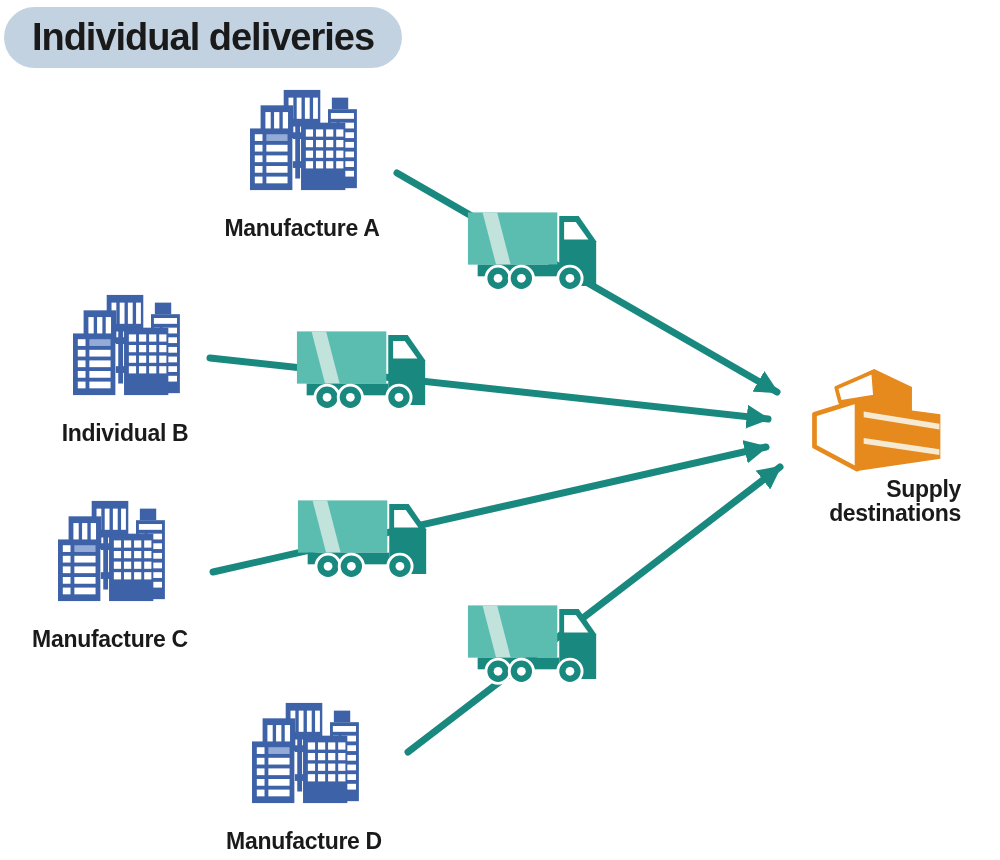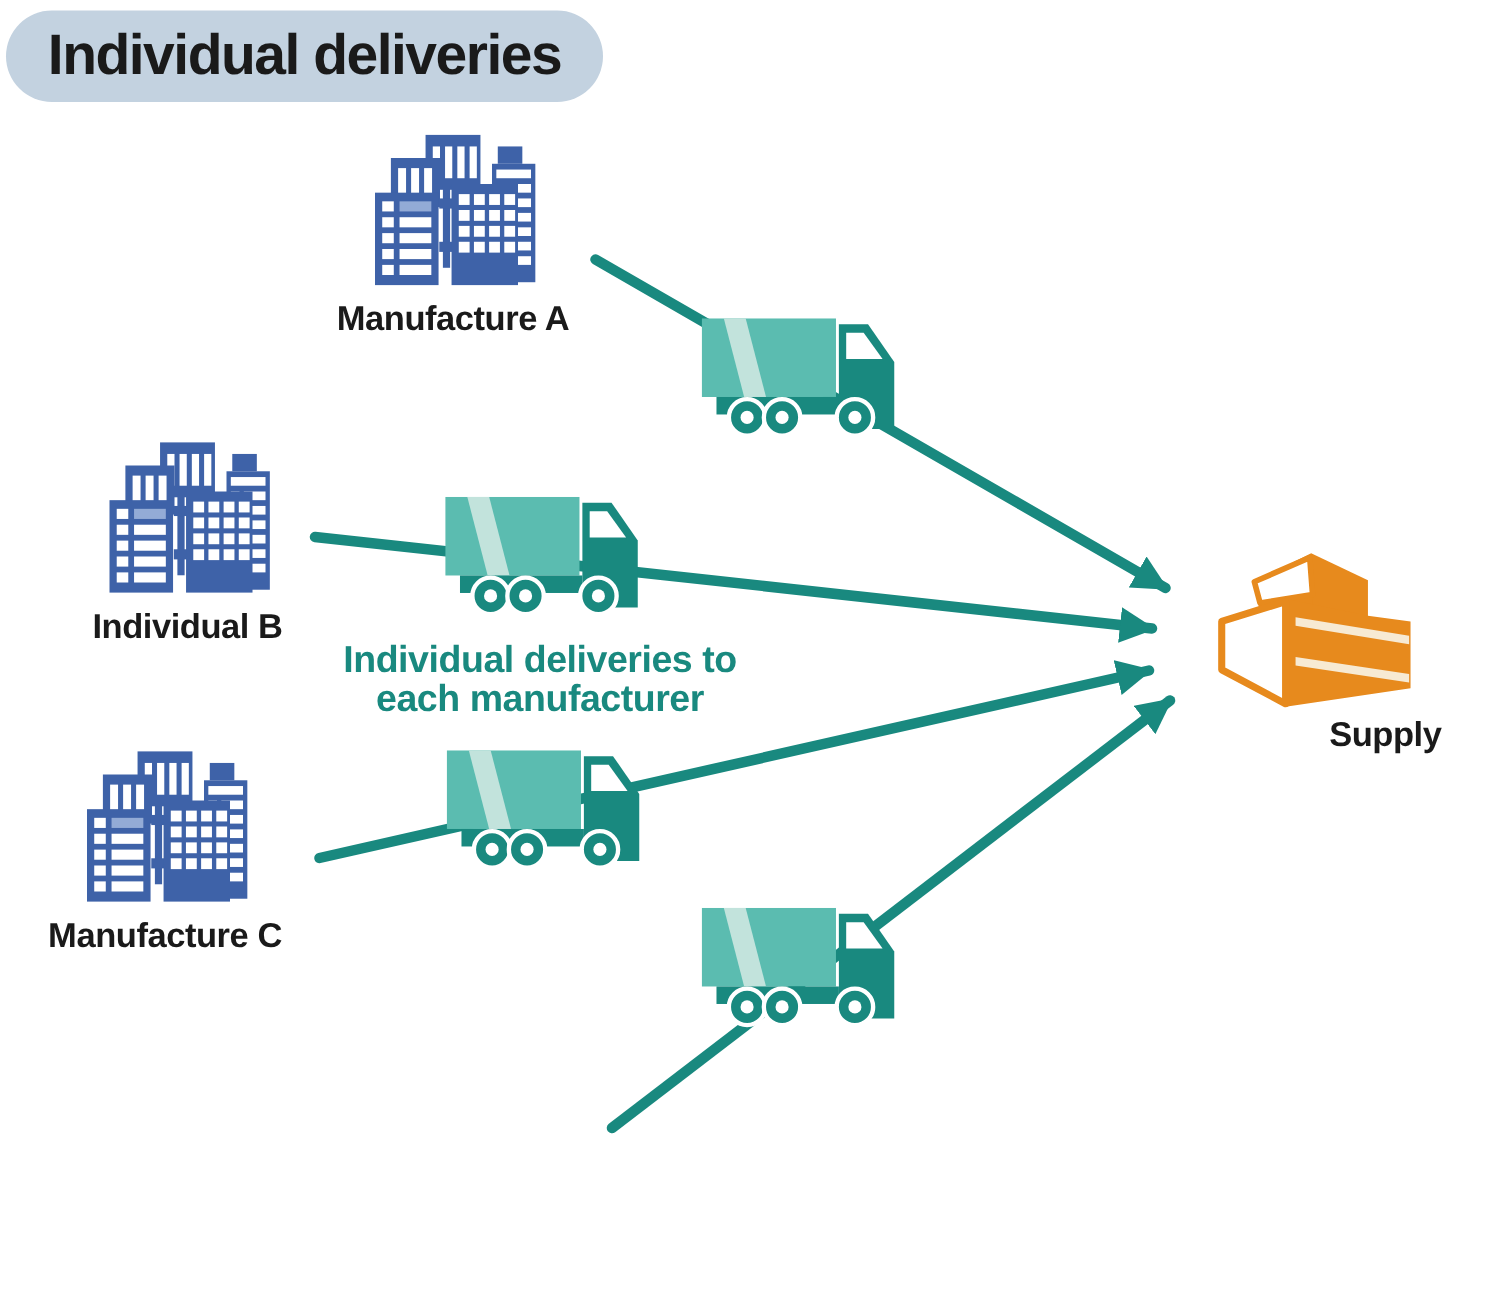--- a/index.html
+++ b/index.html
@@ -13,21 +13,21 @@
   .title-badge span{font-weight:bold;font-size:38px;letter-spacing:-1px;color:var(--text-ink);}
 
   
   .arrows{position:absolute;left:0;top:0;pointer-events:none;}
   .arrow-line{stroke:var(--accent-teal);stroke-width:7;stroke-linecap:round;fill:none;}
   .arrow-head{fill:var(--accent-teal);}
 
   
   .mfr{position:absolute;width:160px;text-align:center;}
   .mfr svg{display:block;margin:0 auto;}
-  .node-label{margin-top:8px;font-weight:bold;font-size:23px;letter-spacing:-0.3px;color:var(--text-ink);line-height:24px;}
+  .node-label{margin-top:24px;font-weight:bold;font-size:23px;letter-spacing:-0.3px;color:var(--text-ink);line-height:24px;}
   .truck{position:absolute;}
   .dest{position:absolute;left:791px;top:367px;width:170px;text-align:right;}
   .dest svg{display:block;margin:0 auto;}
   .dest .node-label{margin-top:4px;}
   .note{position:absolute;left:200px;top:427px;width:320px;text-align:center;
     color:var(--accent-teal);font-weight:bold;font-size:25px;line-height:26px;letter-spacing:-0.3px;}
 
   
   .fill-blue{fill:var(--building-blue);}
   .fill-bluehl{fill:var(--window-highlight-blue);}
@@ -166,20 +166,26 @@
     <div class="node-label">Individual B</div>
   </div>
 
   <div class="mfr" style="left:30px;top:499px">
     <svg viewBox="0 0 118 108" width="114" height="104">
         <use href="#sym-building"></use>
       </svg>
     <div class="node-label">Manufacture C</div>
   </div>
 
+  <div class="mfr" style="left:224px;top:701px">
+    <svg viewBox="0 0 118 108" width="114" height="104">
+        <use href="#sym-building"></use>
+      </svg>
+    <div class="node-label">Manufacture D</div>
+  </div>
 
   <div class="truck" style="left:466px;top:212px">
     <svg viewBox="0 0 140 84" width="136" height="82">
         <use href="#sym-truck"></use>
       </svg>
   </div>
   <div class="truck" style="left:295px;top:331px">
     <svg viewBox="0 0 140 84" width="136" height="82">
         <use href="#sym-truck"></use>
       </svg>
@@ -188,27 +194,24 @@
     <svg viewBox="0 0 140 84" width="136" height="82">
         <use href="#sym-truck"></use>
       </svg>
   </div>
   <div class="truck" style="left:466px;top:605px">
     <svg viewBox="0 0 140 84" width="136" height="82">
         <use href="#sym-truck"></use>
       </svg>
   </div>
 
-  <div class="note">
-    <div>Individual deliveries to</div>
-    <div>each manufacturer</div>
-  </div>
 
   <div class="dest">
     <svg viewBox="0 0 150 112" width="142" height="106">
         <use href="#sym-factory"></use>
       </svg>
     <div class="node-label">
       <div>Supply</div>
+      <div>destinations</div>
     </div>
   </div>
 
 </div>
 
 </body></html>

